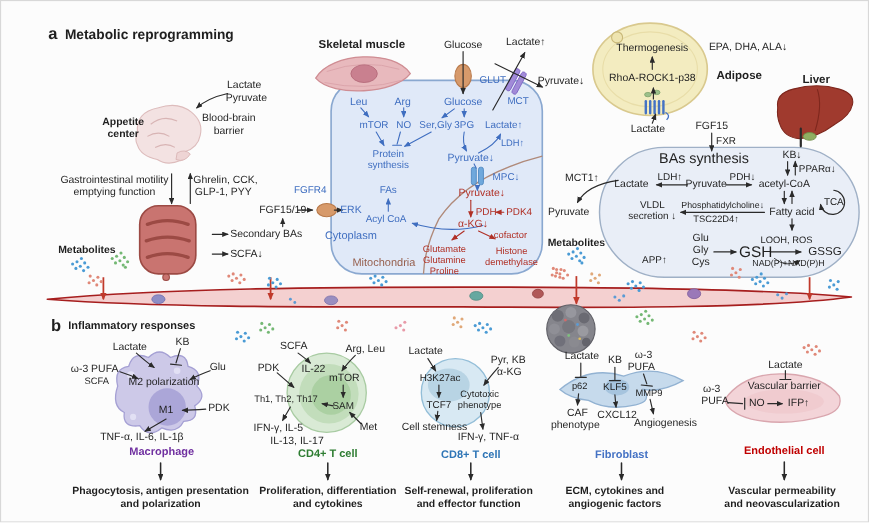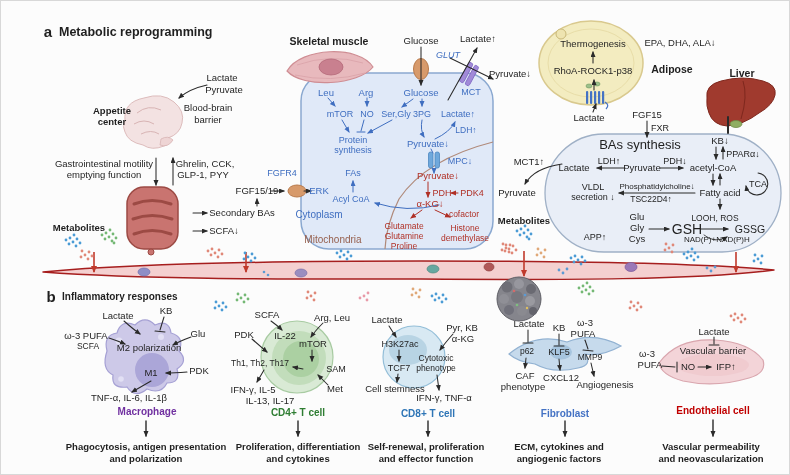--- a/index.html
+++ b/index.html
@@ -435,41 +435,41 @@
       <span class="lb" style="left: 204px; top: 163px; color: rgb(31, 31, 31);">Ghrelin, CCK,</span>
       <span class="lb" style="left: 202px; top: 174px; color: rgb(31, 31, 31);">GLP-1, PYY</span>
       <span class="lb" style="left: 78px; top: 227px; font-weight: 700; color: rgb(31, 31, 31);">Metabolites</span>
       <span class="lb" style="left: 241px; top: 212px; color: rgb(31, 31, 31);">Secondary BAs</span>
       <span class="lb" style="left: 223px; top: 230px; color: rgb(31, 31, 31);">SCFA↓</span>
       <span class="lb" style="left: 256px; top: 190px; color: rgb(31, 31, 31);">FGF15/19</span>
       <span class="lb" style="left: 281px; top: 172px; font-size: 9px; color: rgb(63, 110, 192);">FGFR4</span>
       <span class="lb" style="left: 318px; top: 190px; color: rgb(63, 110, 192);">ERK</span>
       <span class="lb" style="left: 328px; top: 40px; font-size: 10.5px; font-weight: 700; color: rgb(31, 31, 31);">Skeletal muscle</span>
       <span class="lb" style="left: 420px; top: 40px; color: rgb(31, 31, 31);">Glucose</span>
-      <span class="lb" style="left: 447px; top: 54px; font-size: 9px; color: rgb(63, 110, 192); font-style: italic;">GLUT</span>
+      <span class="lb" style="left: 447px; top: 72px; font-size: 9px; color: rgb(63, 110, 192);">GLUT</span>
       <span class="lb" style="left: 477px; top: 38px; color: rgb(31, 31, 31);">Lactate↑</span>
       <span class="lb" style="left: 509px; top: 73px; color: rgb(31, 31, 31);">Pyruvate↓</span>
       <span class="lb" style="left: 470px; top: 91px; font-size: 9px; color: rgb(63, 110, 192);">MCT</span>
       <span class="lb" style="left: 325px; top: 92px; color: rgb(63, 110, 192);">Leu</span>
       <span class="lb" style="left: 365px; top: 92px; color: rgb(63, 110, 192);">Arg</span>
       <span class="lb" style="left: 420px; top: 92px; color: rgb(63, 110, 192);">Glucose</span>
       <span class="lb" style="left: 339px; top: 113px; font-size: 9px; color: rgb(63, 110, 192);">mTOR</span>
       <span class="lb" style="left: 366px; top: 113px; font-size: 9px; color: rgb(63, 110, 192);">NO</span>
       <span class="lb" style="left: 395px; top: 113px; font-size: 9px; color: rgb(63, 110, 192);">Ser,Gly</span>
       <span class="lb" style="left: 421px; top: 113px; font-size: 9px; color: rgb(63, 110, 192);">3PG</span>
       <span class="lb" style="left: 457px; top: 113px; font-size: 9px; color: rgb(63, 110, 192);">Lactate↑</span>
       <span class="lb" style="left: 465px; top: 129px; font-size: 8.5px; color: rgb(63, 110, 192);">LDH↑</span>
       <span class="lb" style="left: 352px; top: 139px; font-size: 9px; color: rgb(63, 110, 192);">Protein</span>
       <span class="lb" style="left: 352px; top: 149px; font-size: 9px; color: rgb(63, 110, 192);">synthesis</span>
       <span class="lb" style="left: 427px; top: 143px; color: rgb(63, 110, 192);">Pyruvate↓</span>
       <span class="lb" style="left: 459px; top: 160px; font-size: 9px; color: rgb(63, 110, 192);">MPC↓</span>
       <span class="lb" style="left: 352px; top: 172px; font-size: 9px; color: rgb(63, 110, 192);">FAs</span>
       <span class="lb" style="left: 350px; top: 198px; font-size: 9px; color: rgb(63, 110, 192);">Acyl CoA</span>
       <span class="lb" style="left: 318px; top: 214px; font-size: 10px; color: rgb(63, 110, 192);">Cytoplasm</span>
-      <span class="lb" style="left: 332px; top: 239px; font-size: 10px; color: rgb(150, 96, 78); text-align: right;">Mitochondria</span>
+      <span class="lb" style="left: 348px; top: 239px; font-size: 10px; color: rgb(150, 96, 78); text-align: right;">Mitochondria</span>
       <span class="lb" style="left: 437px; top: 175px; color: rgb(176, 48, 38);">Pyruvate↓</span>
       <span class="lb" style="left: 441px; top: 192px; font-size: 9px; color: rgb(176, 48, 38);">PDH</span>
       <span class="lb" style="left: 471px; top: 192px; font-size: 9px; color: rgb(176, 48, 38);">PDK4</span>
       <span class="lb" style="left: 429px; top: 203px; color: rgb(176, 48, 38);">α-KG↓</span>
       <span class="lb" style="left: 463px; top: 213px; font-size: 8.5px; color: rgb(176, 48, 38);">cofactor</span>
       <span class="lb" style="left: 403px; top: 225px; font-size: 8.5px; color: rgb(176, 48, 38);">Glutamate</span>
       <span class="lb" style="left: 403px; top: 235px; font-size: 8.5px; color: rgb(176, 48, 38);">Glutamine</span>
       <span class="lb" style="left: 403px; top: 245px; font-size: 8.5px; color: rgb(176, 48, 38);">Proline</span>
       <span class="lb" style="left: 464px; top: 227px; font-size: 8.5px; color: rgb(176, 48, 38);">Histone</span>
       <span class="lb" style="left: 464px; top: 237px; font-size: 8.5px; color: rgb(176, 48, 38);">demethylase</span>
@@ -520,21 +520,21 @@
       <span class="lb" style="left: 128px; top: 397px; color: rgb(31, 31, 31);">TNF-α, IL-6, IL-1β</span>
       <span class="lb" style="left: 146px; top: 411px; font-size: 10px; font-weight: 700; color: rgb(112, 48, 160);">Macrophage</span>
       <span class="lb" style="left: 145px; top: 446px; font-weight: 700; color: rgb(31, 31, 31);">Phagocytosis, antigen presentation</span>
       <span class="lb" style="left: 145px; top: 458px; font-weight: 700; color: rgb(31, 31, 31);">and polarization</span>
       <span class="lb" style="left: 266px; top: 314px; color: rgb(31, 31, 31);">SCFA</span>
       <span class="lb" style="left: 331px; top: 317px; color: rgb(31, 31, 31);">Arg, Leu</span>
       <span class="lb" style="left: 243px; top: 334px; color: rgb(31, 31, 31);">PDK</span>
       <span class="lb" style="left: 284px; top: 335px; color: rgb(31, 31, 31);">IL-22</span>
       <span class="lb" style="left: 312px; top: 343px; color: rgb(31, 31, 31);">mTOR</span>
       <span class="lb" style="left: 259px; top: 362px; font-size: 8.5px; color: rgb(31, 31, 31);">Th1, Th2, Th17</span>
-      <span class="lb" style="left: 311px; top: 368px; font-size: 9px; color: rgb(31, 31, 31); margin-left: 24px;">SAM</span>
+      <span class="lb" style="left: 311px; top: 368px; font-size: 9px; color: rgb(31, 31, 31);">SAM</span>
       <span class="lb" style="left: 334px; top: 388px; color: rgb(31, 31, 31);">Met</span>
       <span class="lb" style="left: 252px; top: 389px; color: rgb(31, 31, 31);">IFN-γ, IL-5</span>
       <span class="lb" style="left: 251px; top: 400px; color: rgb(31, 31, 31); padding-left: 36px;">IL-13, IL-17</span>
       <span class="lb" style="left: 297px; top: 412px; font-size: 10px; font-weight: 700; color: rgb(46, 125, 50);">CD4+ T cell</span>
       <span class="lb" style="left: 297px; top: 446px; font-weight: 700; color: rgb(31, 31, 31);">Proliferation, differentiation</span>
       <span class="lb" style="left: 297px; top: 458px; font-weight: 700; color: rgb(31, 31, 31);">and cytokines</span>
       <span class="lb" style="left: 386px; top: 319px; color: rgb(31, 31, 31);">Lactate</span>
       <span class="lb" style="left: 461px; top: 327px; color: rgb(31, 31, 31);">Pyr, KB</span>
       <span class="lb" style="left: 462px; top: 338px; color: rgb(31, 31, 31);">α-KG</span>
       <span class="lb" style="left: 399px; top: 343px; font-size: 9px; color: rgb(31, 31, 31);">H3K27ac</span>

